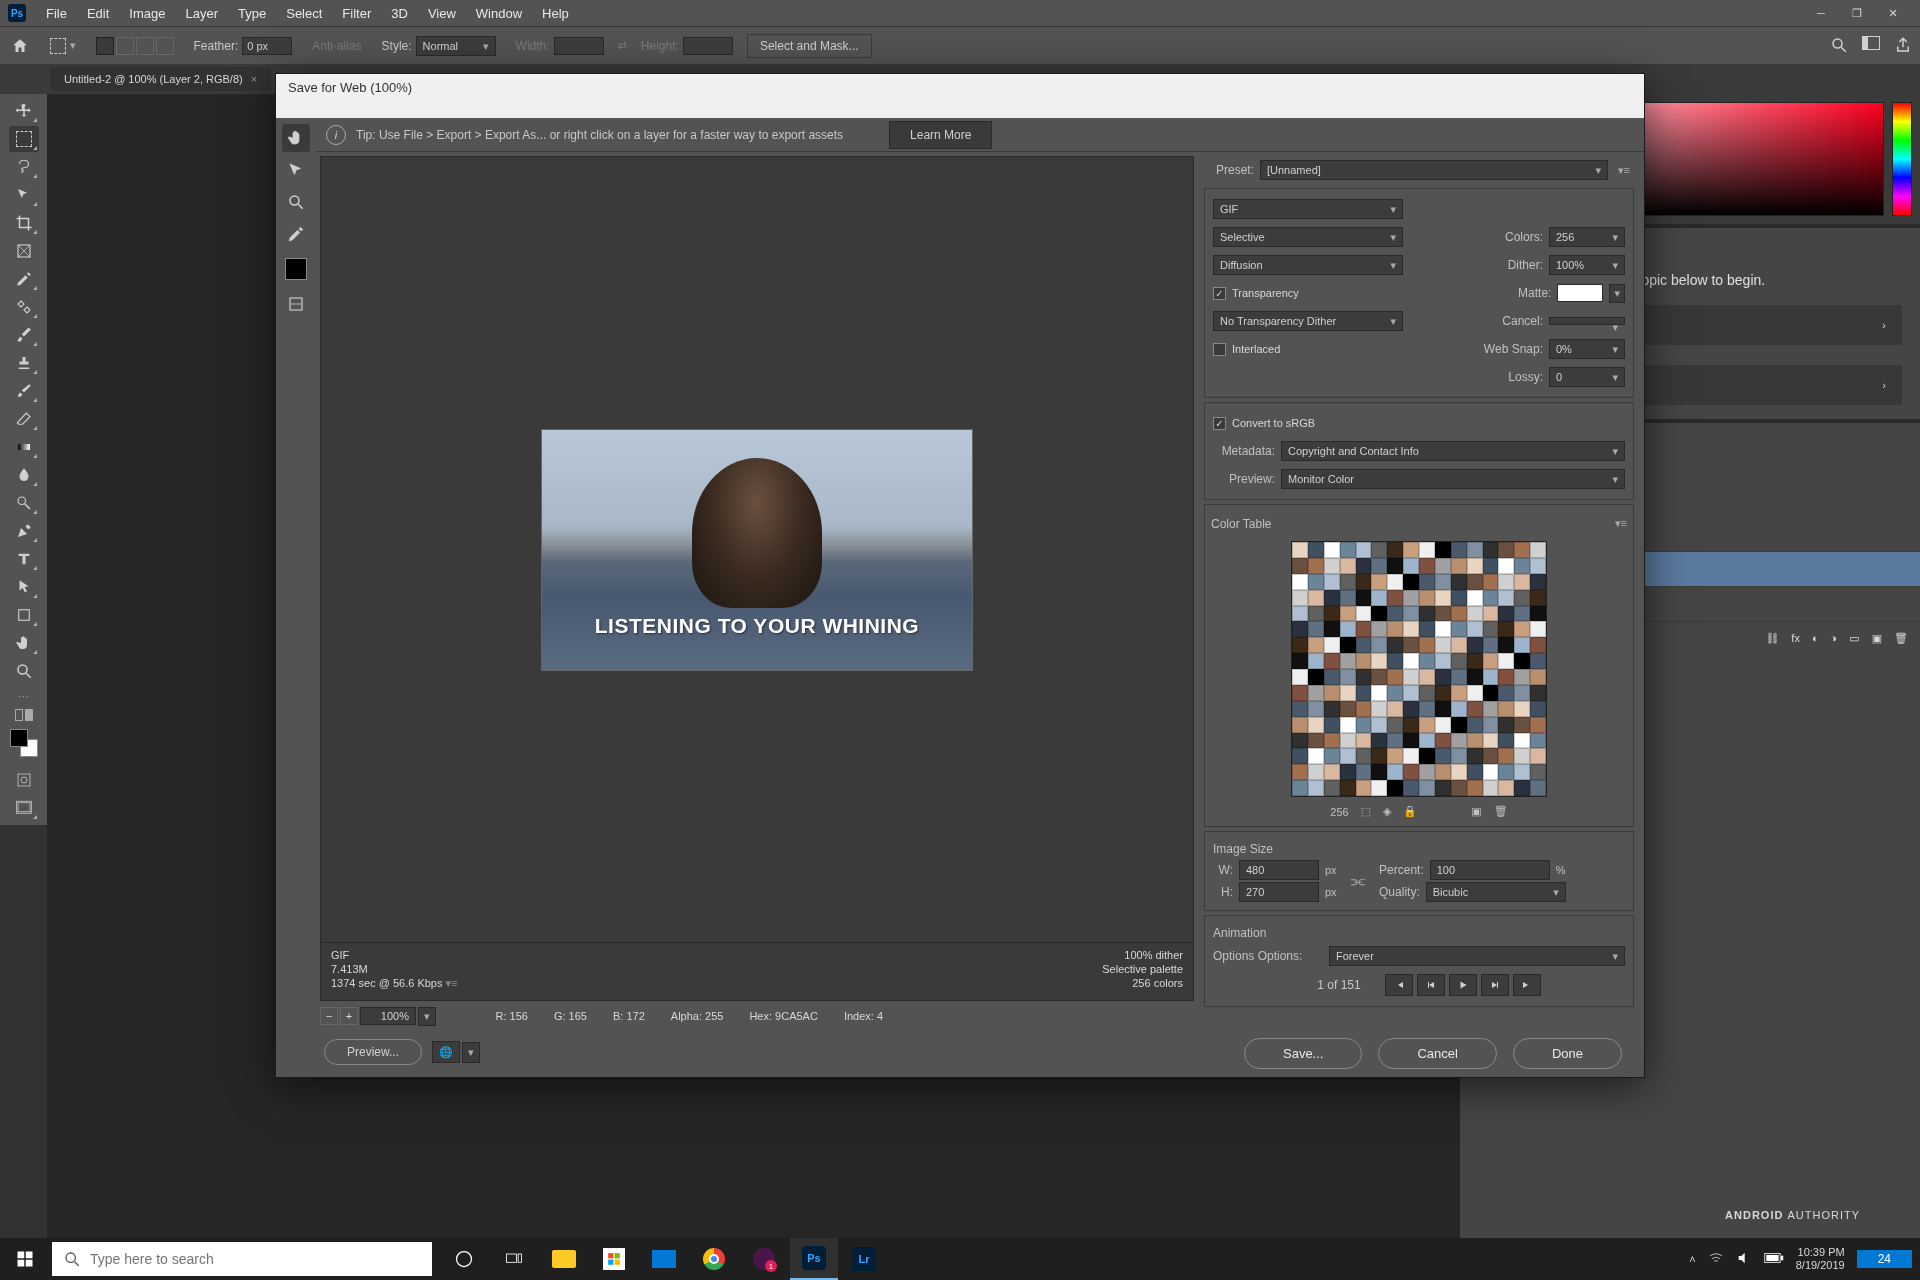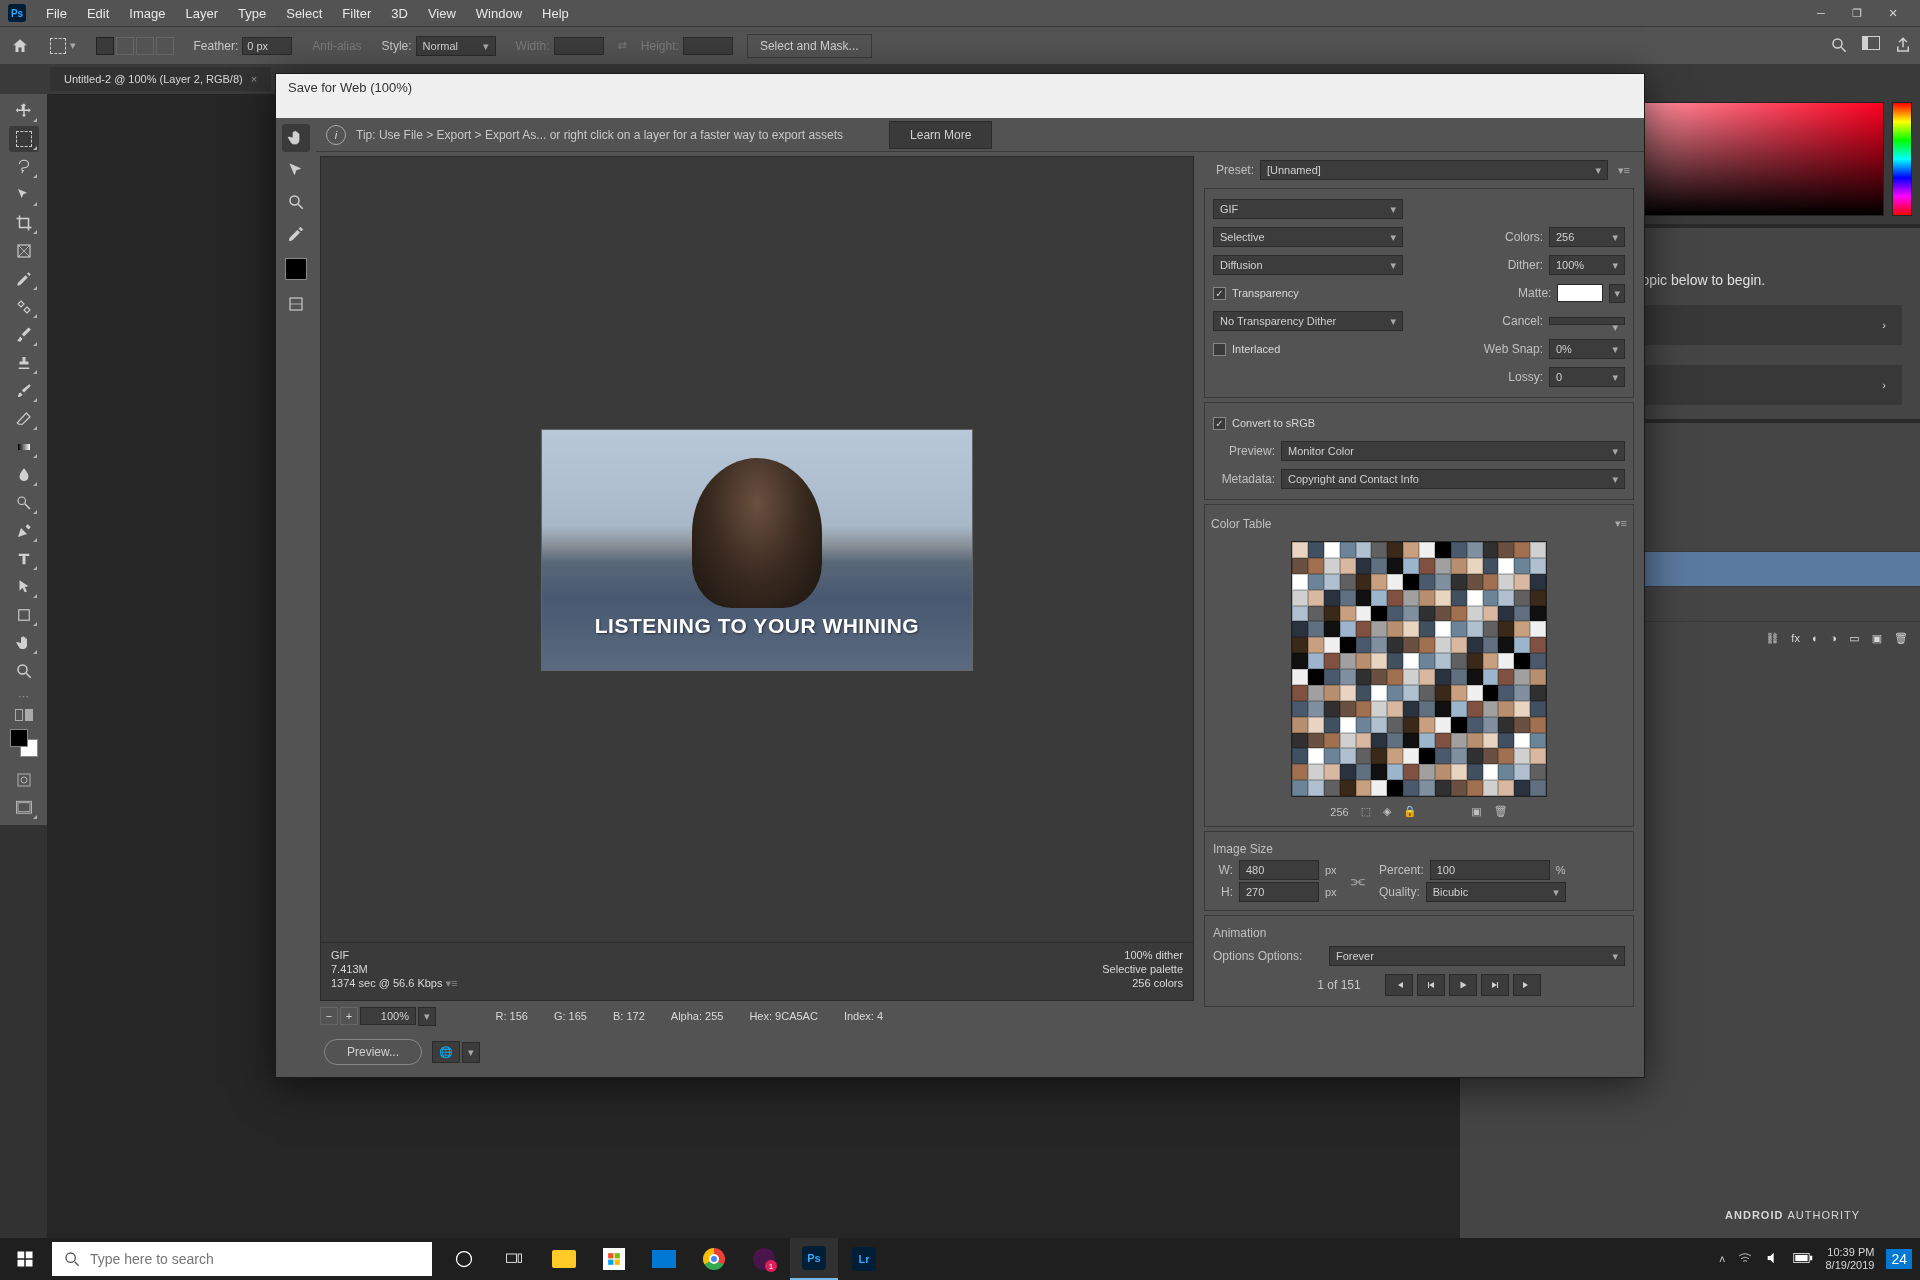--- a/index.html
+++ b/index.html
@@ -581,26 +581,26 @@
               <span class="set-label" data-name="lossy-label">Lossy:</span>
               <div class="set-select" style="flex:0 0 76px" data-name="lossy-select">0</div>
             </div>
           </div>
           <div style="border:1px solid #3a3a3a;padding:6px 8px;margin-top:2px">
             <div class="set-row">
               <div class="set-check on" data-name="srgb-checkbox"></div>
               <span data-name="srgb-label">Convert to sRGB</span>
             </div>
             <div class="set-row">
+              <span class="set-label" style="width:62px" data-name="metadata-label">Metadata:</span>
+              <div class="set-select" data-name="metadata-select">Copyright and Contact Info</div>
+            </div>
+            <div class="set-row">
               <span class="set-label" style="width:62px" data-name="preview-label">Preview:</span>
               <div class="set-select" data-name="preview-select">Monitor Color</div>
-            </div>
-            <div class="set-row">
-              <span class="set-label" style="width:62px" data-name="metadata-label">Metadata:</span>
-              <div class="set-select" data-name="metadata-select">Copyright and Contact Info</div>
             </div>
           </div>
           <div style="border:1px solid #3a3a3a;padding:4px 6px;margin-top:2px">
             <div class="set-row" style="justify-content:space-between">
               <span class="section-label" data-name="color-table-label">Color Table</span>
               <span data-name="color-table-menu-icon" style="color:#aaa">▾≡</span>
             </div>
             <div class="color-table" data-name="color-table" id="ct">
                 <div class="ct-cell" style="background: rgb(232, 212, 192);"></div>
                 <div class="ct-cell" style="background: rgb(64, 80, 96);"></div>
@@ -926,20 +926,25 @@
                     <path d="M6 6l10 6-10 6zM16 6h2v12h-2z"></path>
                   </svg>
                 </div>
               <div class="play-btn" data-name="last-frame-button">
                   <svg viewBox="0 0 24 24">
                     <path d="M4 6l10 6-10 6zM18 6v12"></path>
                   </svg>
                 </div>
             </div>
           </div>
+          <div class="action-row">
+            <button class="action-btn" data-name="save-button">Save...</button>
+            <button class="action-btn" data-name="cancel-button">Cancel</button>
+            <button class="action-btn" data-name="done-button">Done</button>
+          </div>
         </div>
       </div>
     </div>
   </div>
 </div>
 
 <div class="watermark" data-name="watermark"><span>ANDROID </span><span class="thin">AUTHORITY</span></div>
 
 <div class="taskbar" data-name="windows-taskbar">
   <div class="start-btn" data-name="start-button">
@@ -1012,15 +1017,15 @@
         </svg></span>
     <span data-name="tray-battery-icon"><svg width="20" height="12" viewBox="0 0 26 14">
           <rect x="1" y="1" width="20" height="12" fill="none" stroke="#fff"></rect>
           <rect x="22" y="4" width="3" height="6" fill="#fff"></rect>
           <rect x="3" y="3" width="16" height="8" fill="#fff"></rect>
         </svg></span>
     <div class="clock" data-name="tray-clock">
         <div>10:39 PM</div>
         <div>8/19/2019</div>
       </div>
-    <div data-name="tray-notifications" style="background:#0078d4;color:#fff;padding:2px 5px;font-size:14px">24</div>
+    <div data-name="tray-notifications" style="background:#0078d4;color:#fff;padding:2px 21px;font-size:12px">24</div>
   </div>
 </div>
 
 </body></html>

